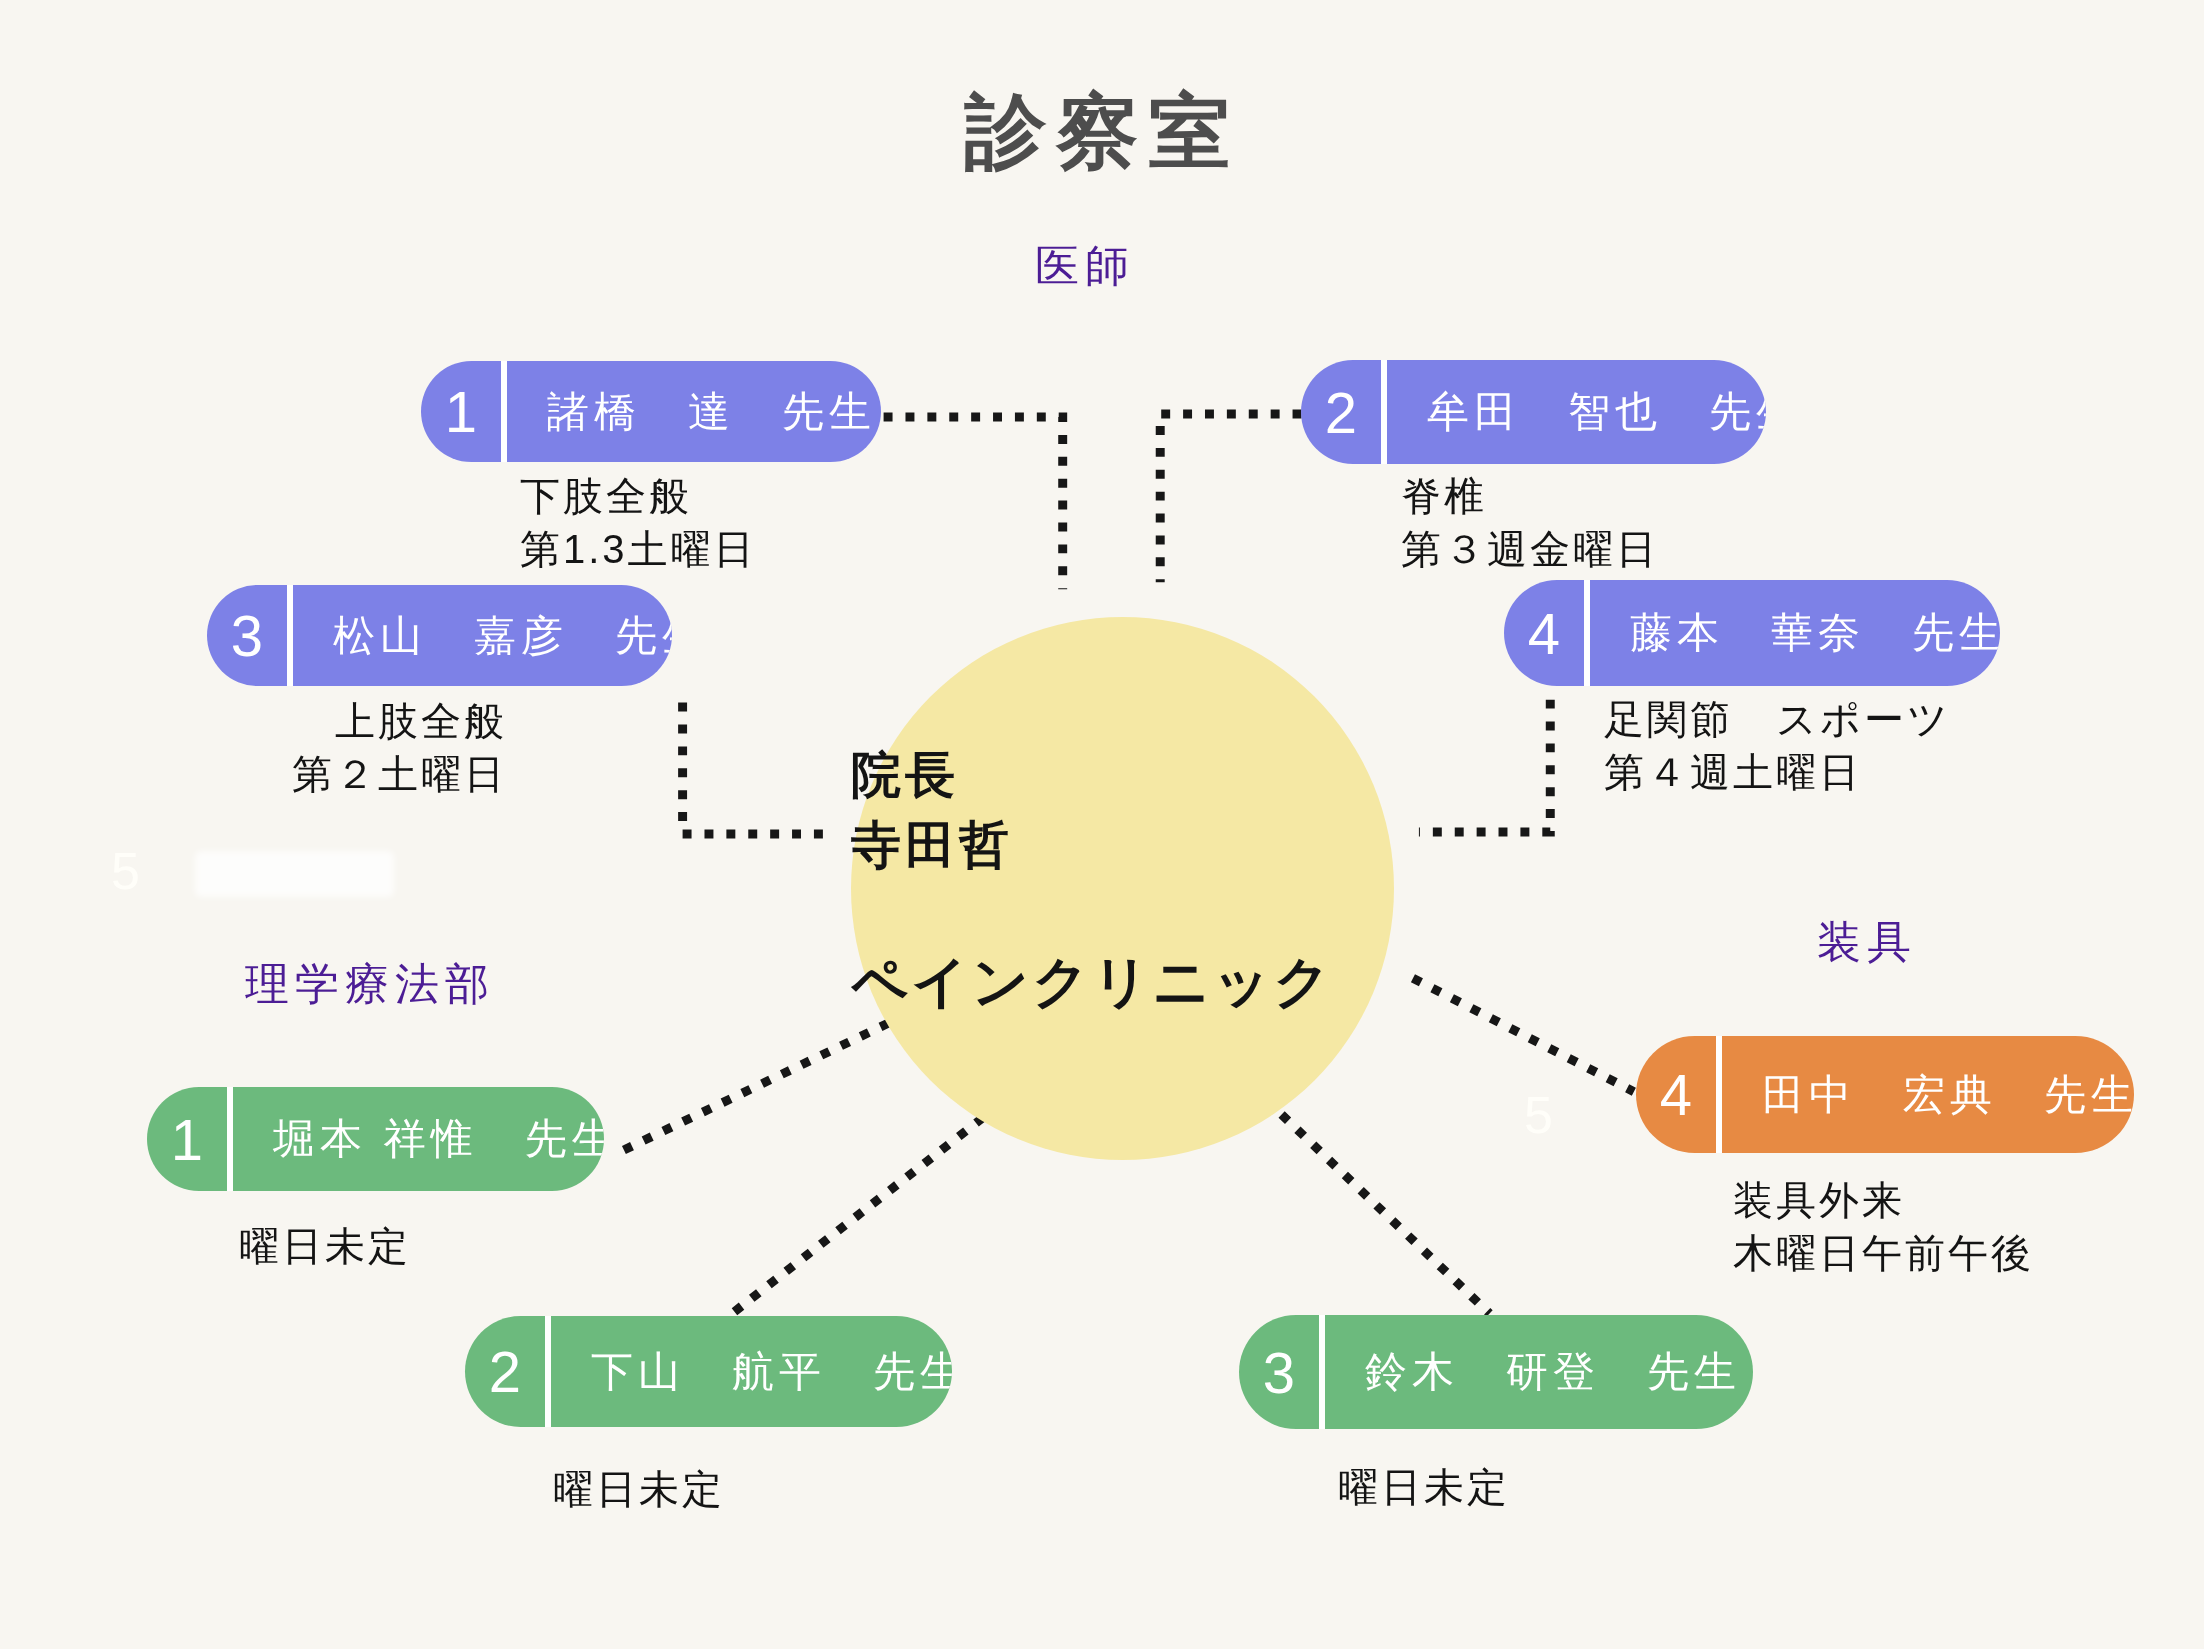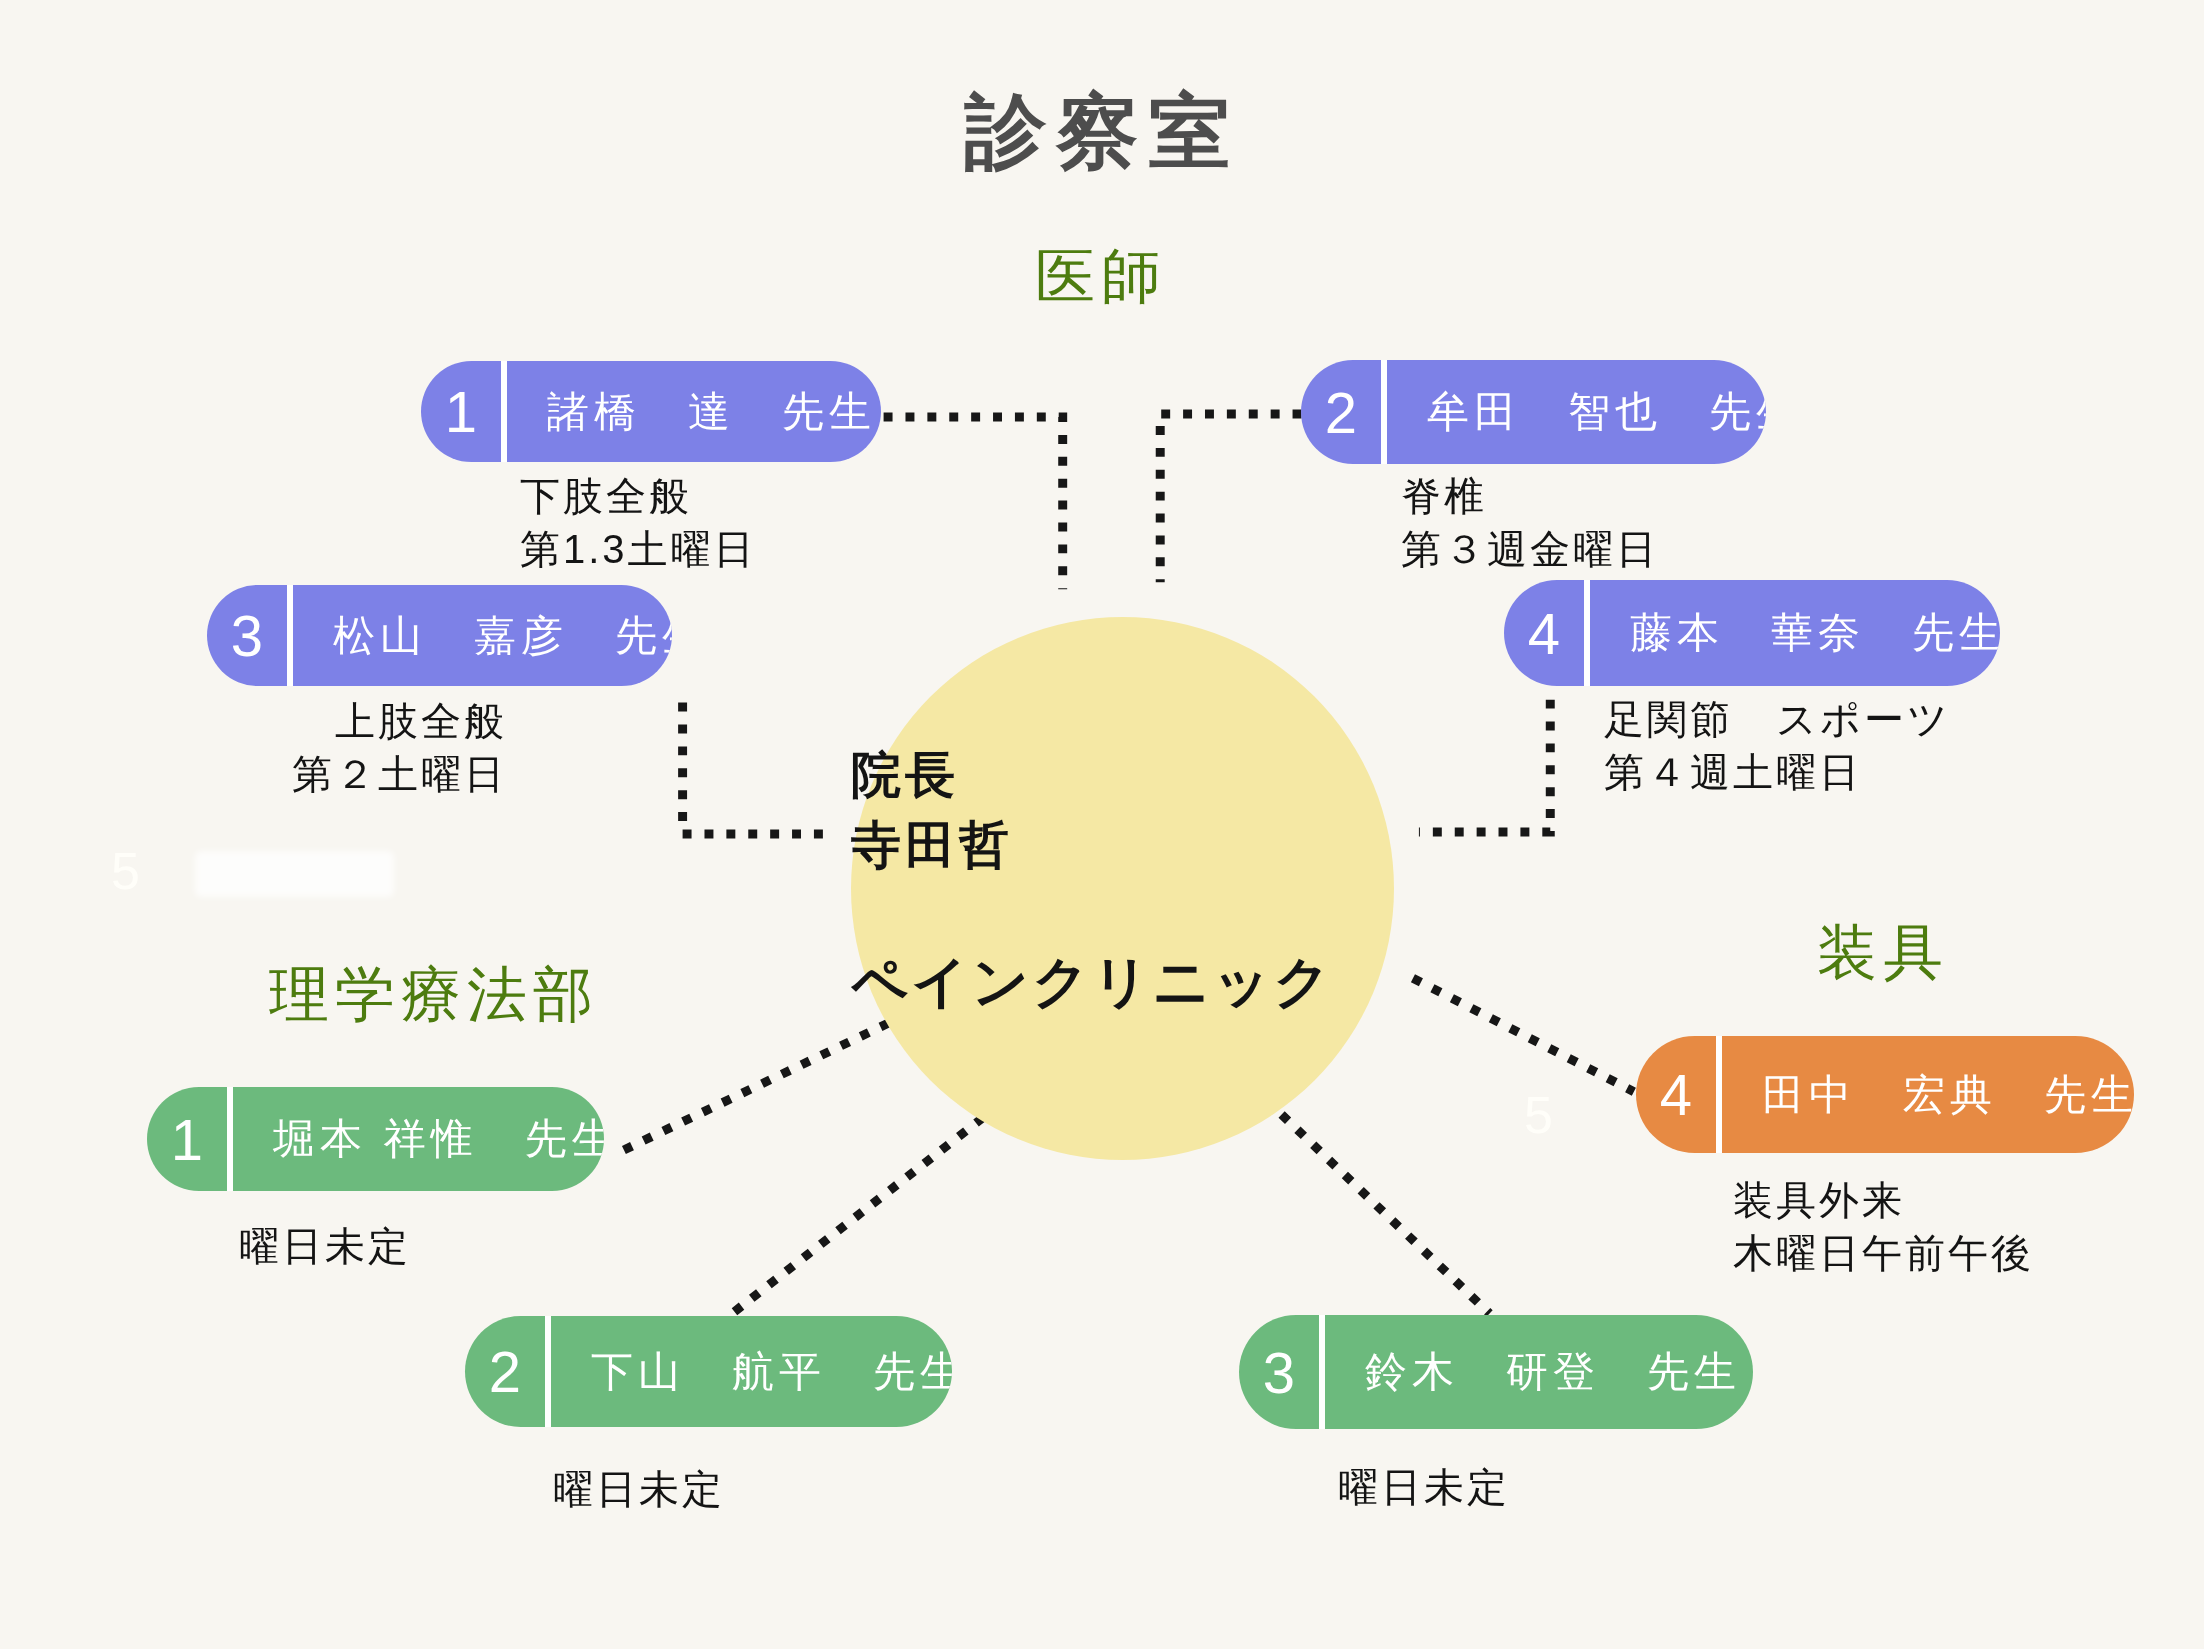--- a/index.html
+++ b/index.html
@@ -15,25 +15,25 @@
 
   .page-title{
     position:absolute;left:0;top:78px;width:2205px;
     text-align:center;
     font-size:82px;font-weight:700;letter-spacing:10px;
     color:#4d4d4d;
   }
   .section-label{
     position:absolute;
     font-family:"Liberation Serif",serif;
-    font-size:60px;font-weight:400;color:#4d7c0f;
+    font-size:44px;font-weight:400;color:#4c1d95;
     letter-spacing:6px;white-space:nowrap;
   }
   .label-doctors{left:1035px;top:237px;}
-  .label-physio{left:245px;top:955px;margin-left:24px;}
+  .label-physio{left:245px;top:955px;}
   .label-orthotics{left:1817px;top:913px;}
 
   
   .director-circle{
     position:absolute;left:851px;top:617px;width:543px;height:543px;
     background:#f5e8a4;border-radius:50%;
   }
   .circle-text{
     position:absolute;left:0;width:543px;
     font-weight:700;color:#141414;letter-spacing:4px;

